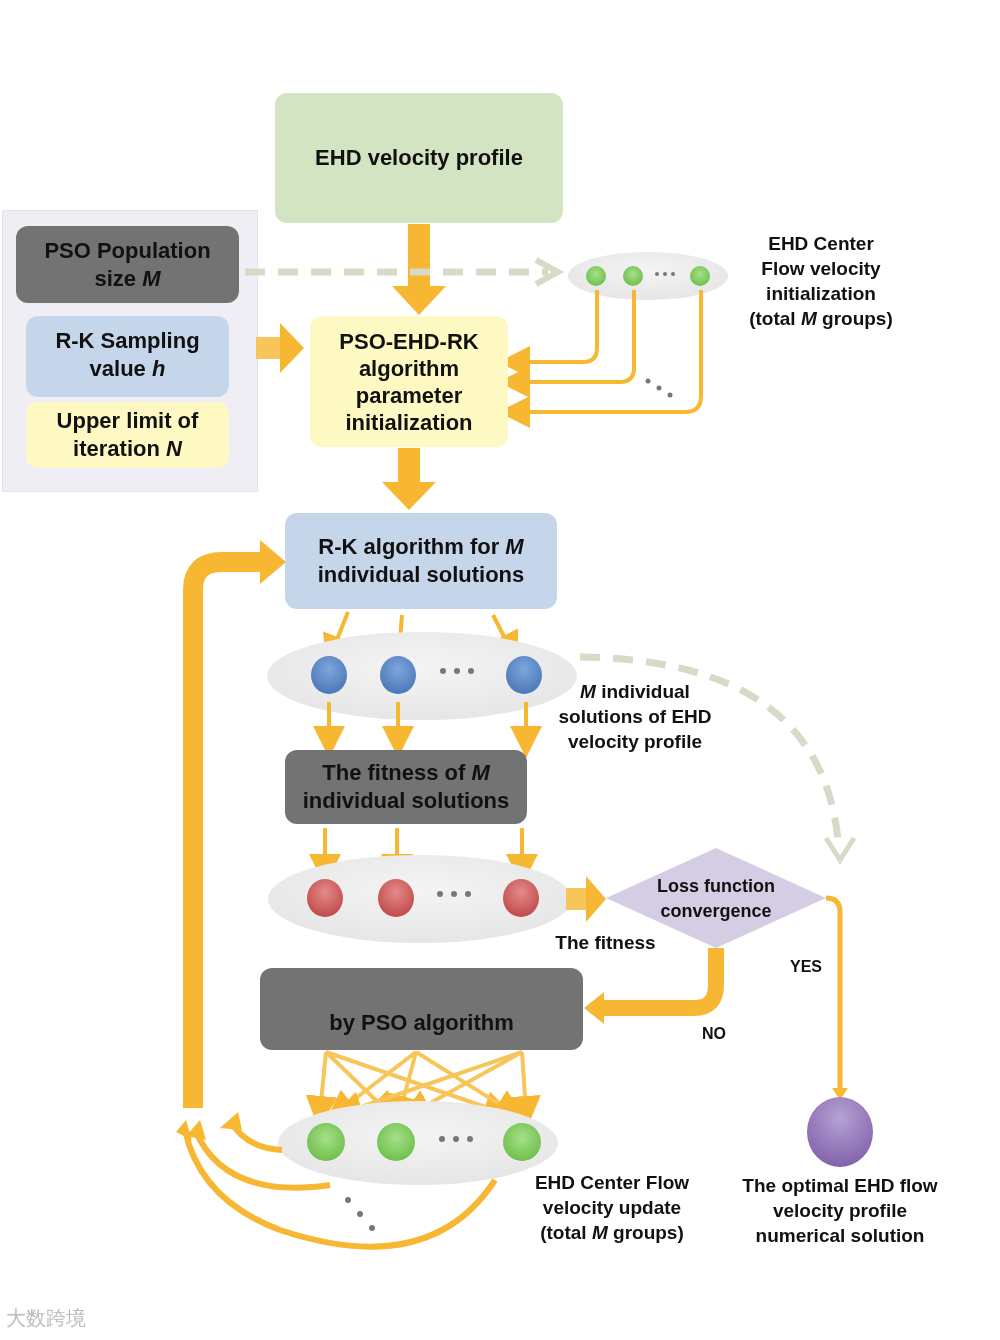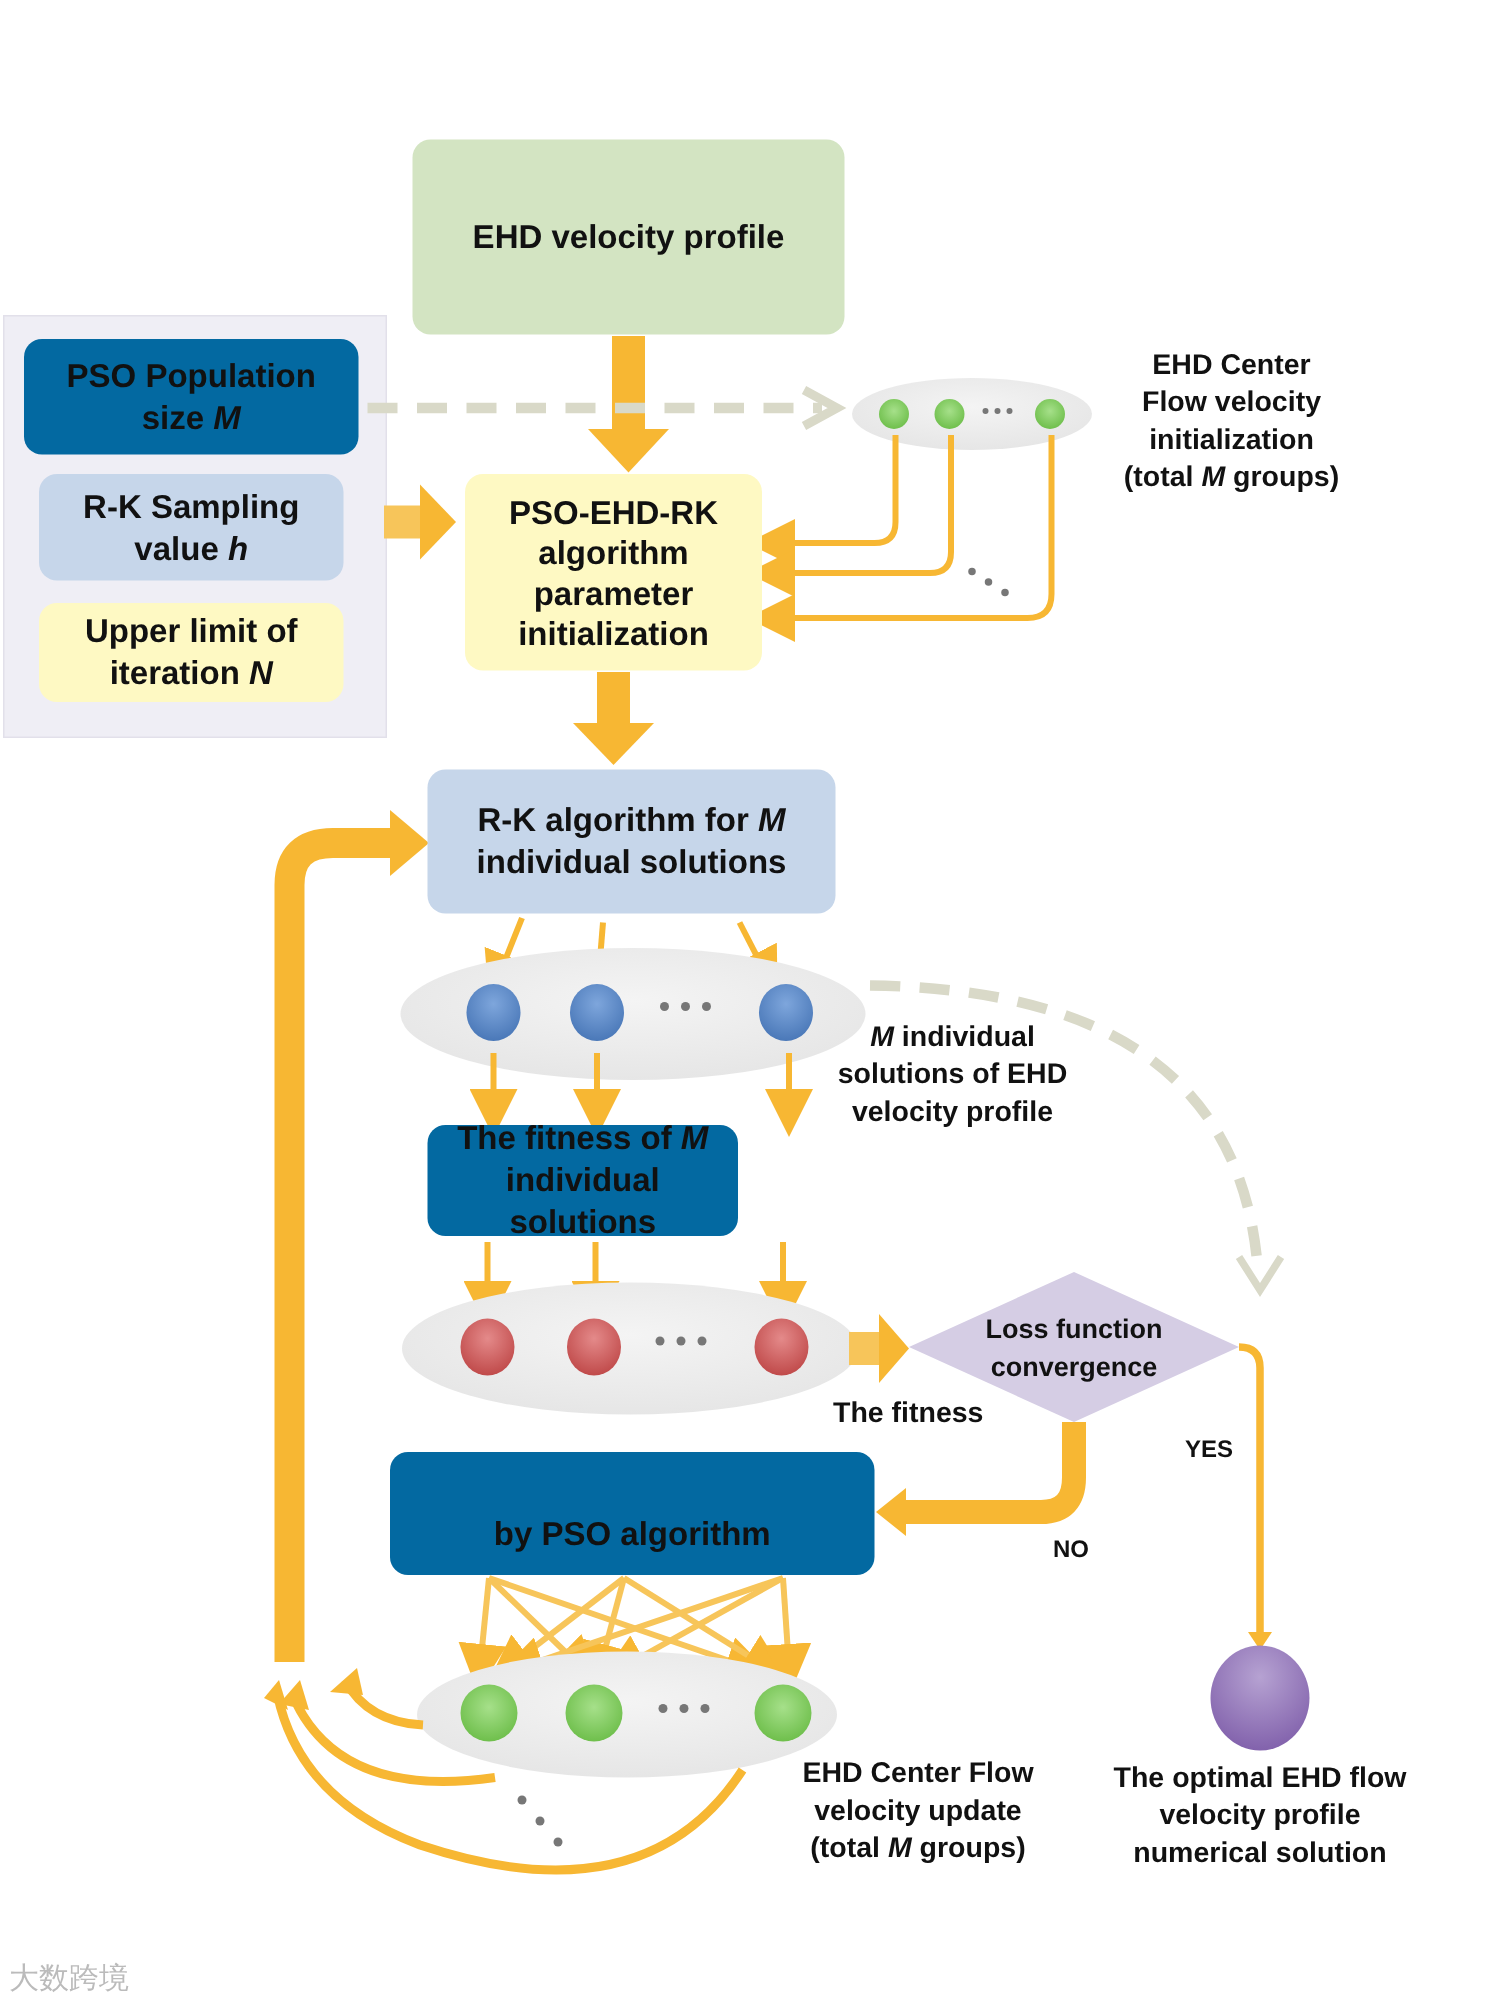--- a/index.html
+++ b/index.html
@@ -1,21 +1,21 @@
 <!DOCTYPE html>
 <html><head>
 <meta charset="utf-8">
 <style>
   html,body{margin:0;padding:0;background:#fff;}
   body{width:1000px;height:1340px;position:relative;overflow:hidden;font-family:"Liberation Sans",sans-serif;}
   svg{position:absolute;left:0;top:0;}
   .box{position:absolute;border-radius:12px;display:flex;align-items:center;justify-content:center;text-align:center;font-weight:bold;color:#111;font-size:22px;line-height:28px;box-sizing:border-box;padding:14px 6px;}
   .lbl{position:absolute;text-align:center;font-weight:bold;color:#111;font-size:19px;line-height:25px;}
   .green{background:#d3e4c2;}
-  .pink{background:#0369a1;}
+  .pink{background:#737373;}
   .blue{background:#c6d6ea;}
   .purple{background:#fef9c3;}
   .panel{position:absolute;left:2px;top:210px;width:254px;height:280px;background:#efeef5;border:1px solid #e2e0ea;}
   .wm{position:absolute;left:6px;top:1305px;color:#bbb;font-size:20px;}
 </style>
 </head>
 <body>
 
 <div class="panel"></div>
 
@@ -192,36 +192,36 @@
   </g>
 </svg>
 
 <div class="box green" style="left:275px;top:93px;width:288px;height:130px;">
   <div><span>EHD velocity profile</span><br></div>
 </div>
 
 <div class="box pink" style="left:16px;top:226px;width:223px;height:77px;">
   <div><span>PSO Population</span><br><span>size </span><i>M</i></div>
 </div>
-<div class="box blue" style="left:26px;top:316px;width:203px;height:71px;">
+<div class="box blue" style="left:26px;top:316px;width:203px;height:81px;align-items:flex-end;">
   <div><span>R-K Sampling</span><br><span>value </span><i>h</i></div>
 </div>
 <div class="box purple" style="left:26px;top:402px;width:203px;height:66px;">
   <div><span>Upper limit of</span><br><span>iteration </span><i>N</i></div>
 </div>
 
 <div class="box purple" style="left:310px;top:316px;width:198px;height:131px;line-height:27px;">
   <div><span>PSO-EHD-RK</span><br><span>algorithm</span><br><span>parameter</span><br><span>initialization</span></div>
 </div>
 
 <div class="box blue" style="left:285px;top:513px;width:272px;height:96px;">
   <div><span>R-K algorithm for </span><i>M</i><br><span>individual solutions</span></div>
 </div>
 
-<div class="box pink" style="left:285px;top:750px;width:207px;height:74px;">
+<div class="box pink" style="left:285px;top:750px;width:242px;height:74px;">
   <div><span>The fitness of </span><i>M</i><br><span>individual solutions</span></div>
 </div>
 
 <div class="box pink" style="left:260px;top:968px;width:323px;height:82px;">
   <div><br><span>by PSO algorithm</span></div>
 </div>
 
 <div class="lbl" style="left:630px;top:874px;width:172px;font-size:18px;line-height:25px;">
   <span>Loss function</span><br><span>convergence</span>
 </div>

